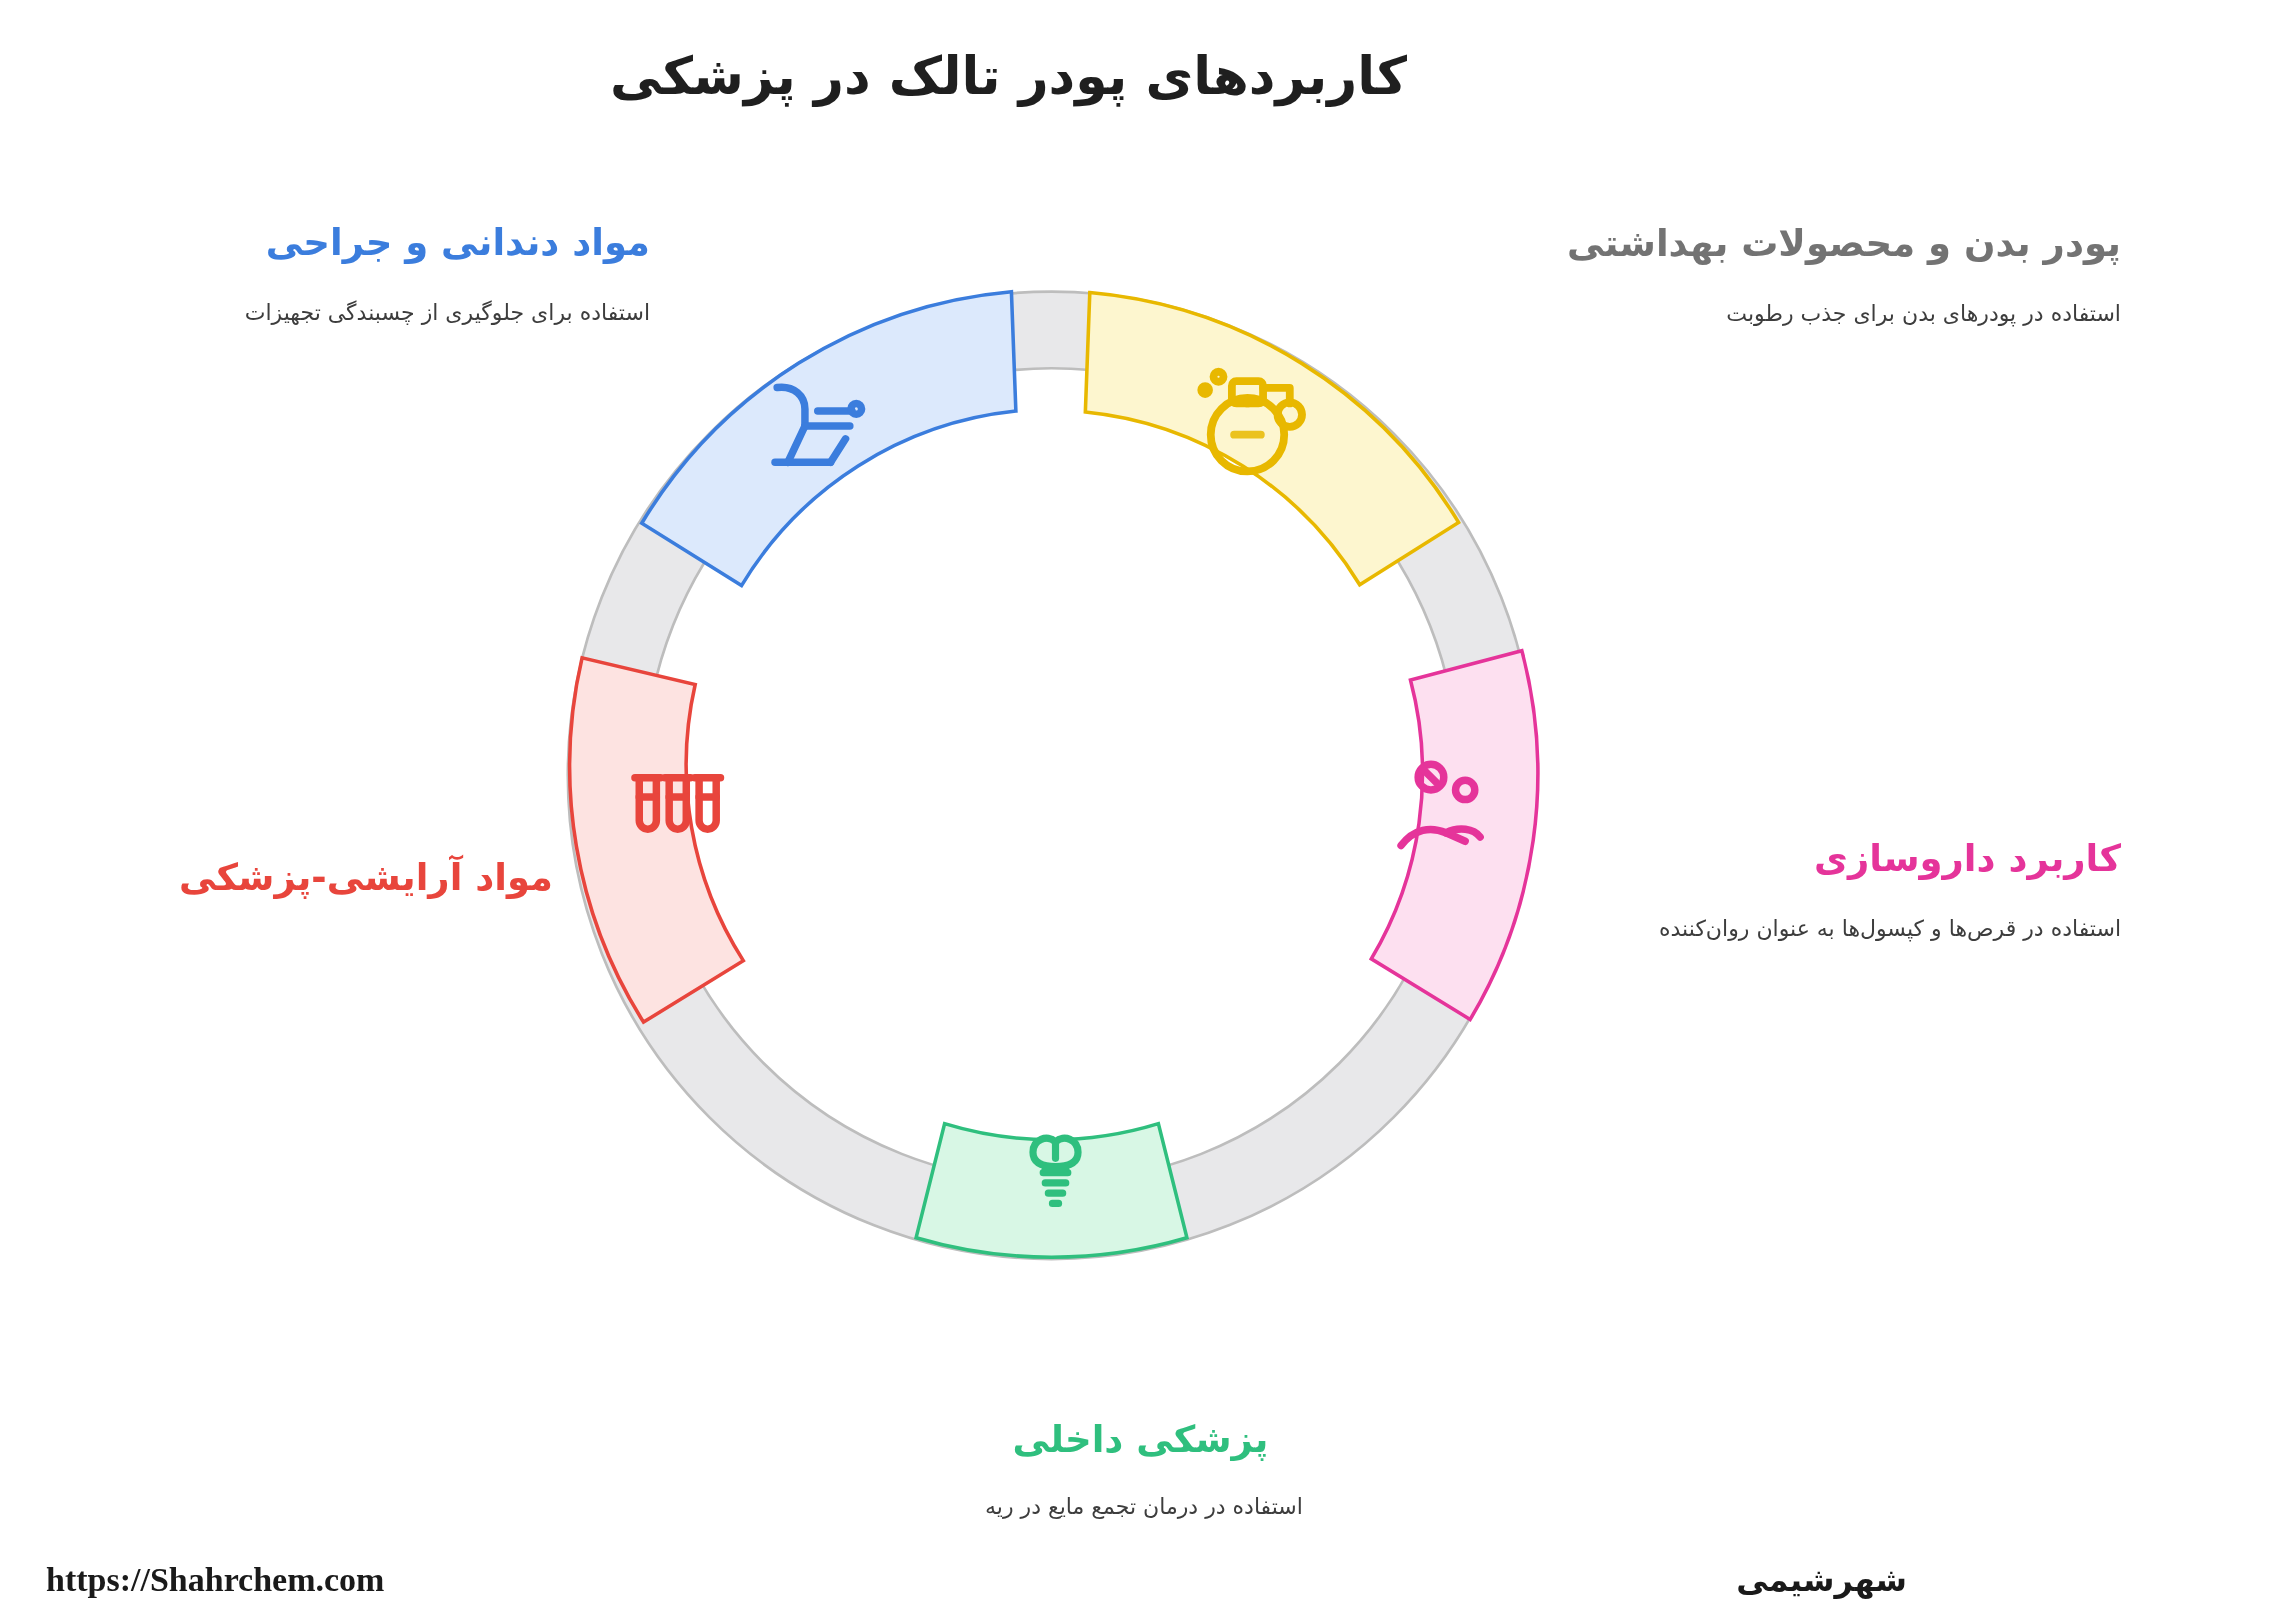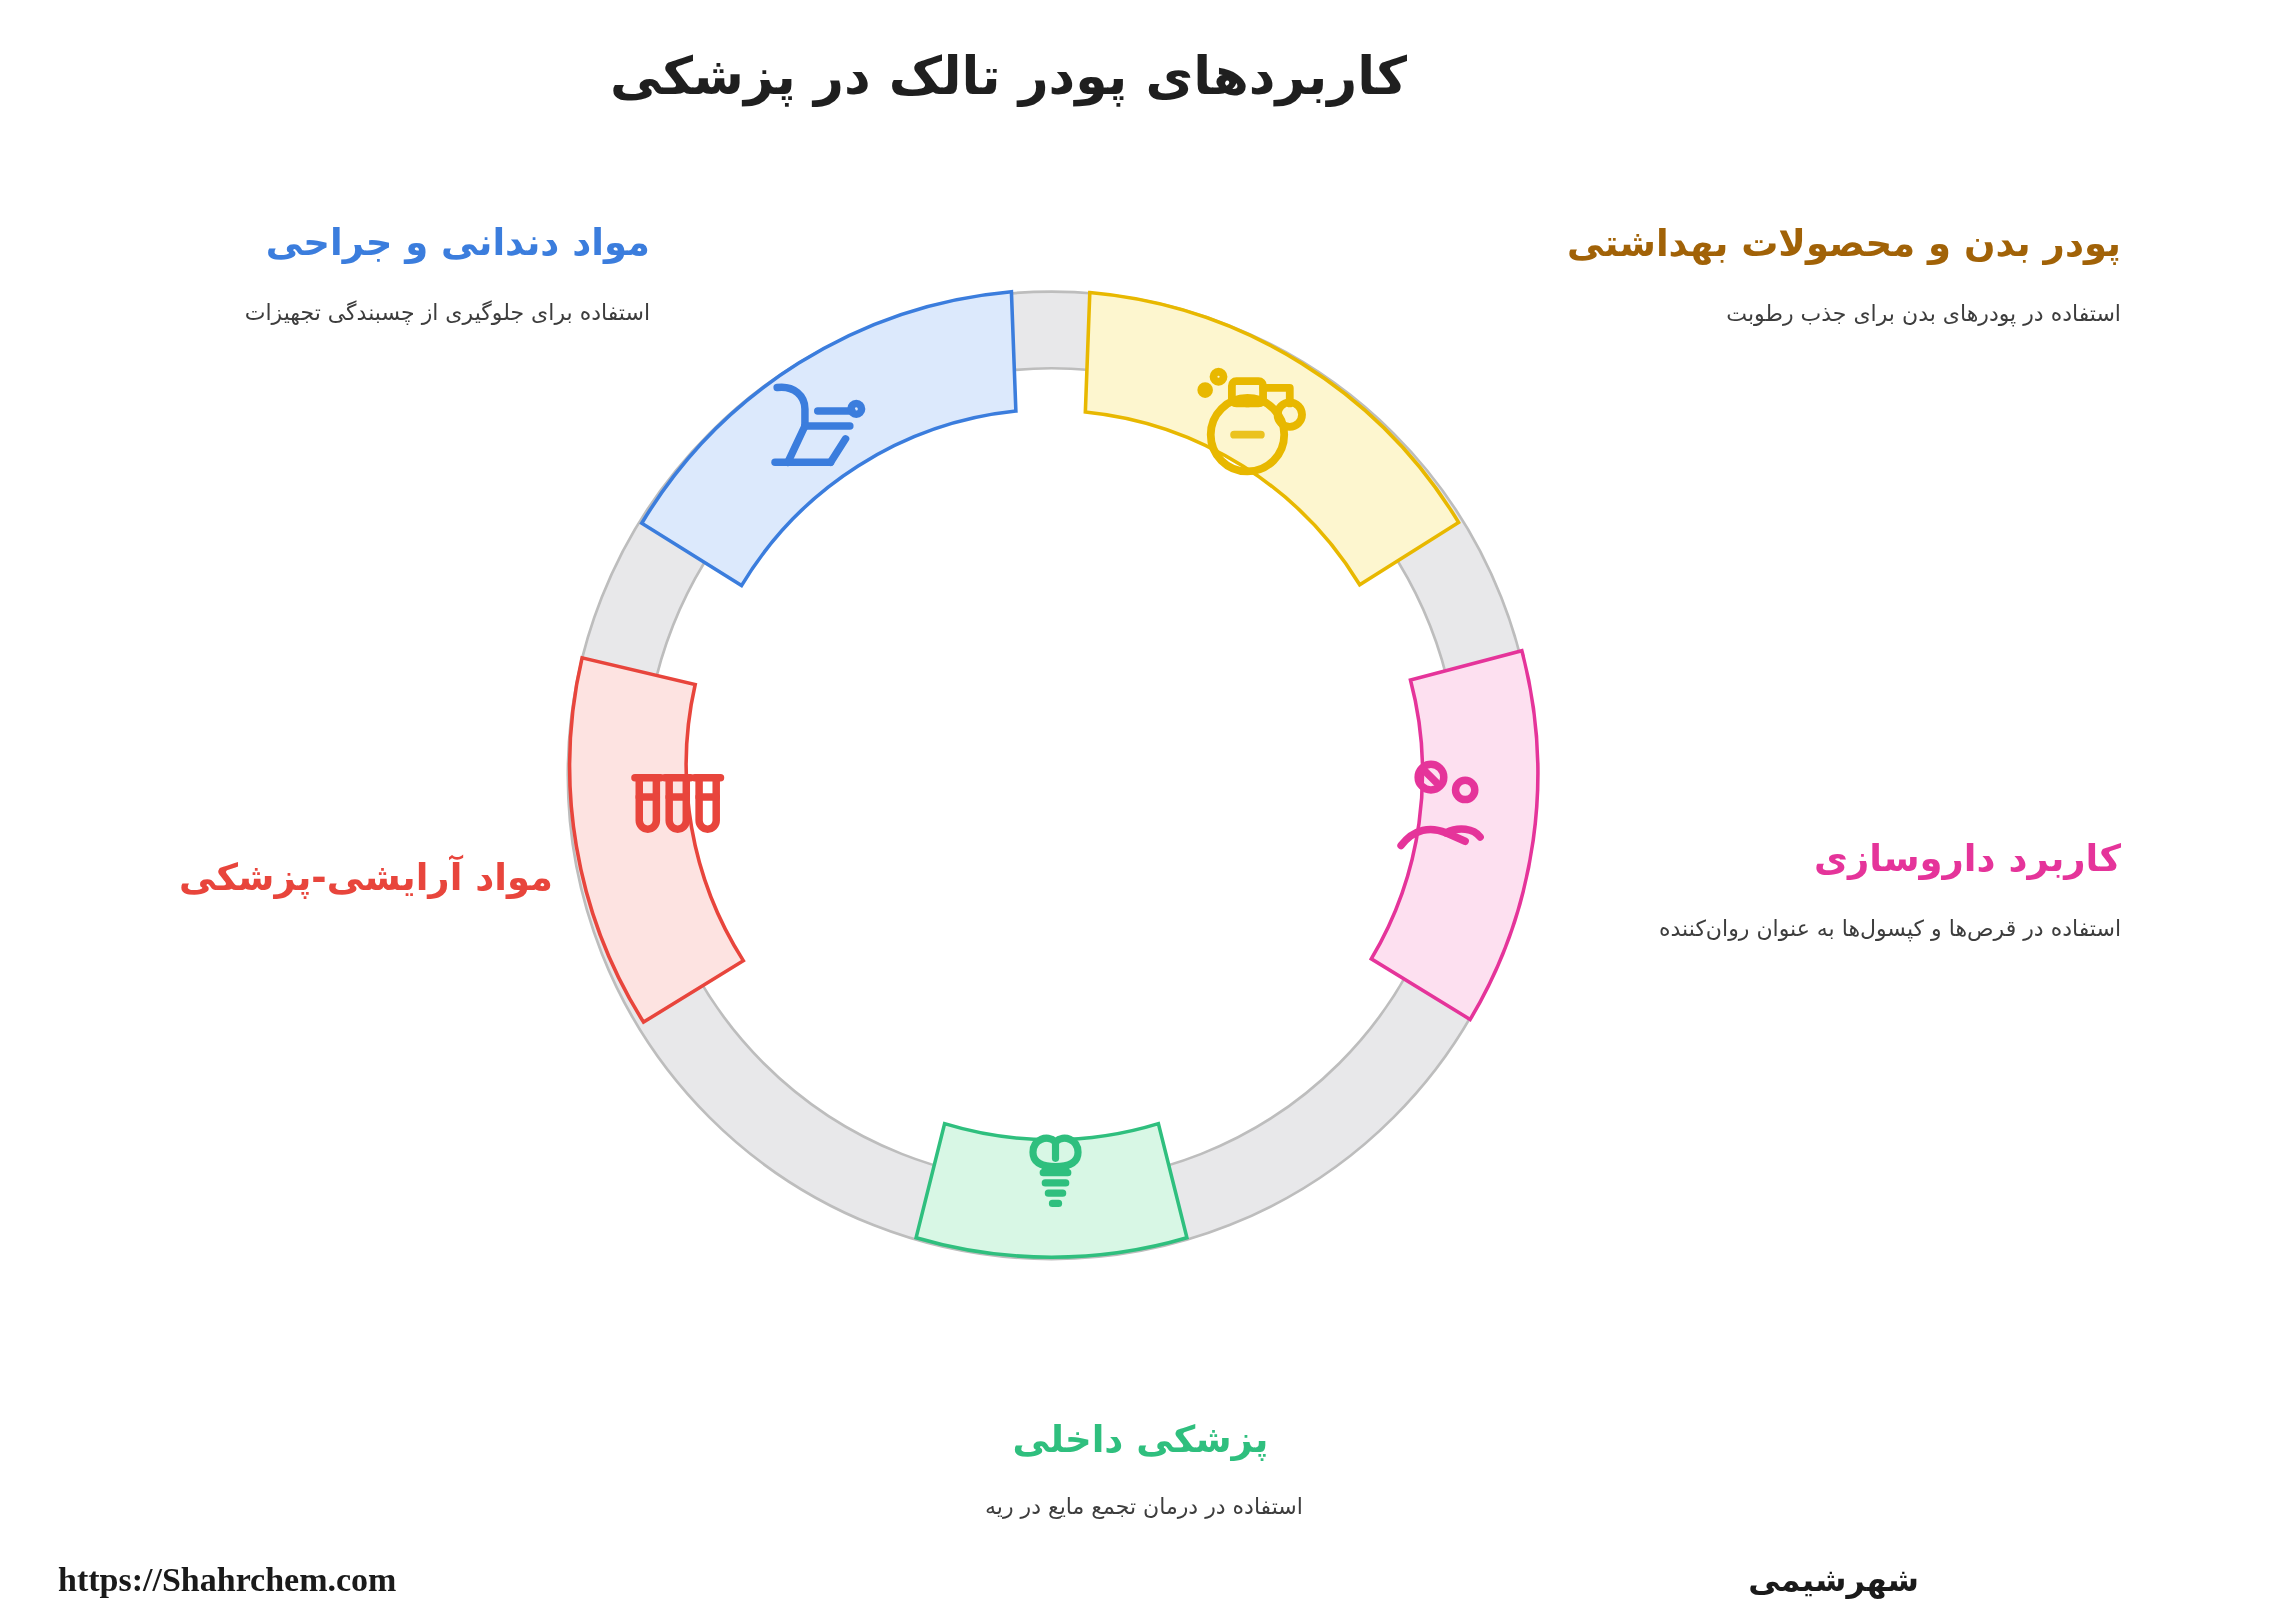--- a/index.html
+++ b/index.html
@@ -74,21 +74,21 @@
   #node-dental    { top: 220px; left: 151px;  width: 499px; text-align: right; }
   #node-cosmetic  { top: 855px; left: 18px;   width: 535px; text-align: right; }
   #node-internal  {
     top: 1417px; left: 0; width: 2281px; text-align: center;
   }
   #node-internal .node-desc { margin-top: 27px; margin-left: 7px; }
 
   
   #footer {
     position: absolute;
-    left: 12px;
+    left: 0;
     bottom: 0;
     width: 1953px;
     height: 71px;
   }
   #footer-url {
     position: absolute;
     left: 46px;
     bottom: 23px;
     font-size: 34px;
     font-weight: bold;
@@ -206,21 +206,21 @@
         <path d="M36 44 L 20 78"></path>
         <path d="M8 78 L 60 78"></path>
         <path d="M60 78 L 74 56"></path>
         <path d="M48 30 L 80 30"></path>
         <circle cx="84" cy="28" r="5"></circle>
       </g>
     </g>
   </svg>
 
   <div class="node-text right-col" id="node-hygiene">
-    <div class="node-title" style="color:#a16207">پودر بدن و محصولات بهداشتی</div>
+    <div class="node-title" style="color:#737373">پودر بدن و محصولات بهداشتی</div>
     <div class="node-desc">استفاده در پودرهای بدن برای جذب رطوبت</div>
   </div>
 
   <div class="node-text right-col" id="node-pharma">
     <div class="node-title" style="color:#e5349a">کاربرد داروسازی</div>
     <div class="node-desc">استفاده در قرص‌ها و کپسول‌ها به عنوان روان‌کننده</div>
   </div>
 
   <div class="node-text" id="node-dental">
     <div class="node-title" style="color:#3b7ddd">مواد دندانی و جراحی</div>

